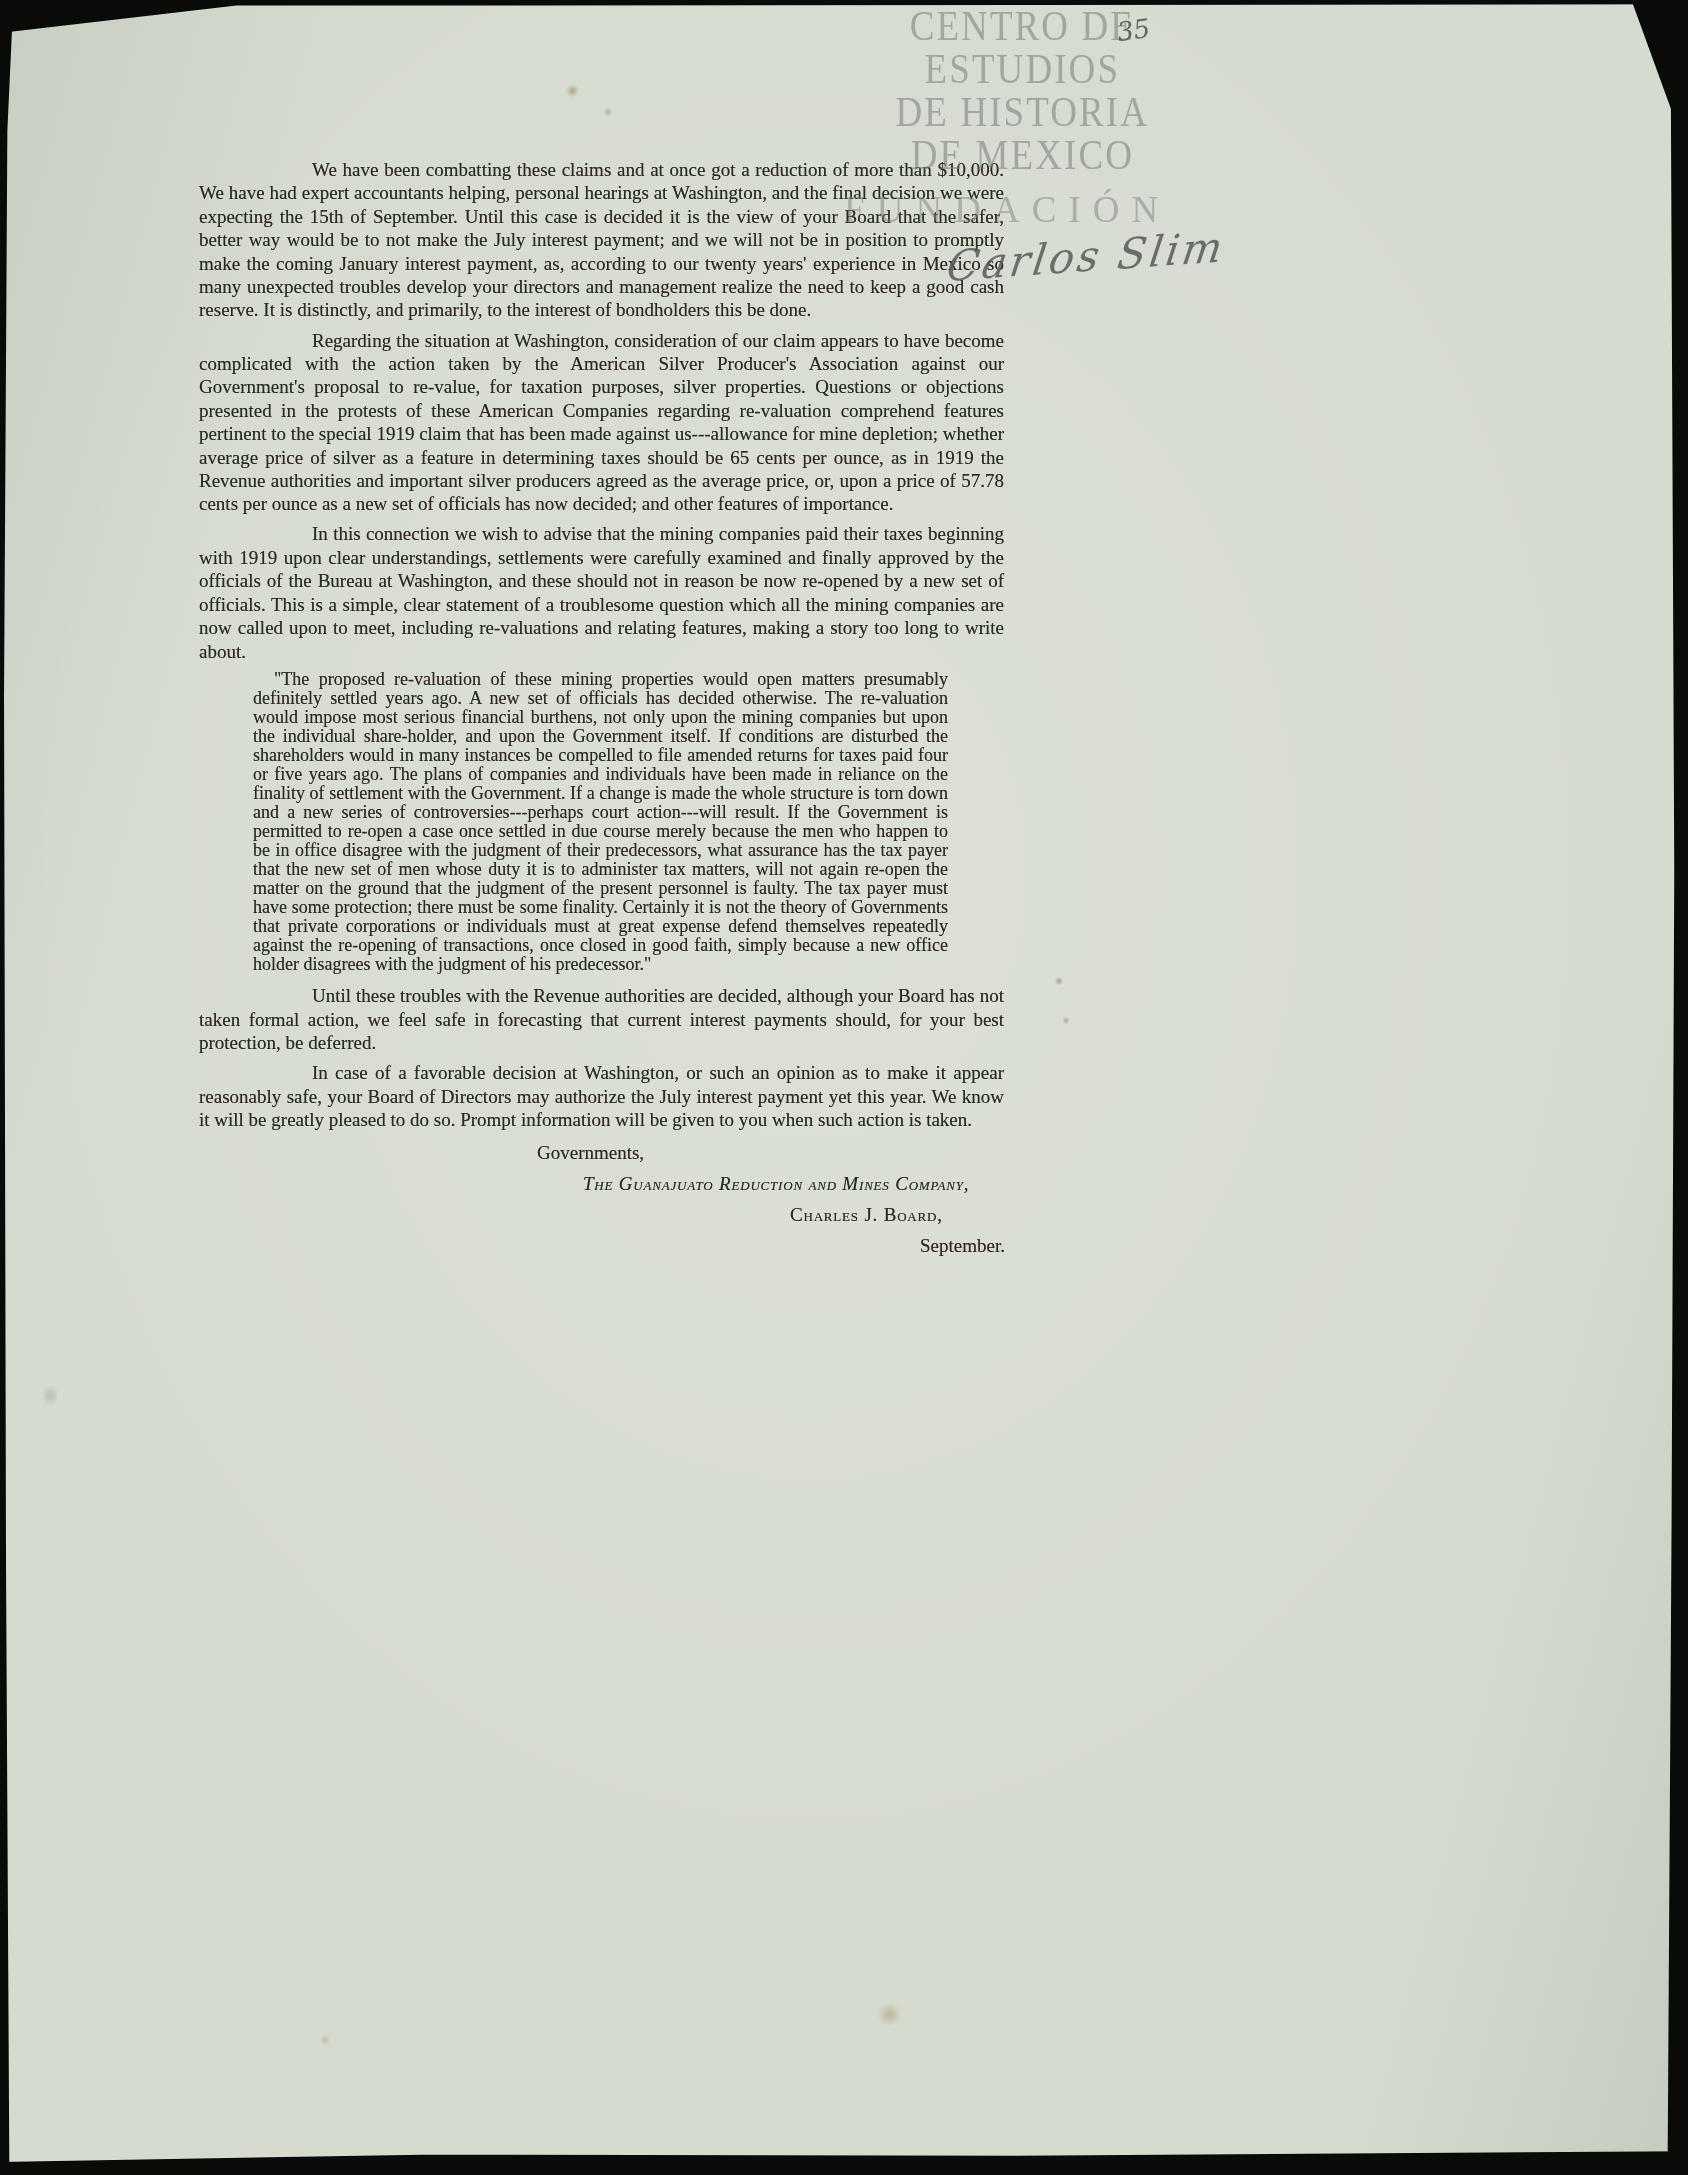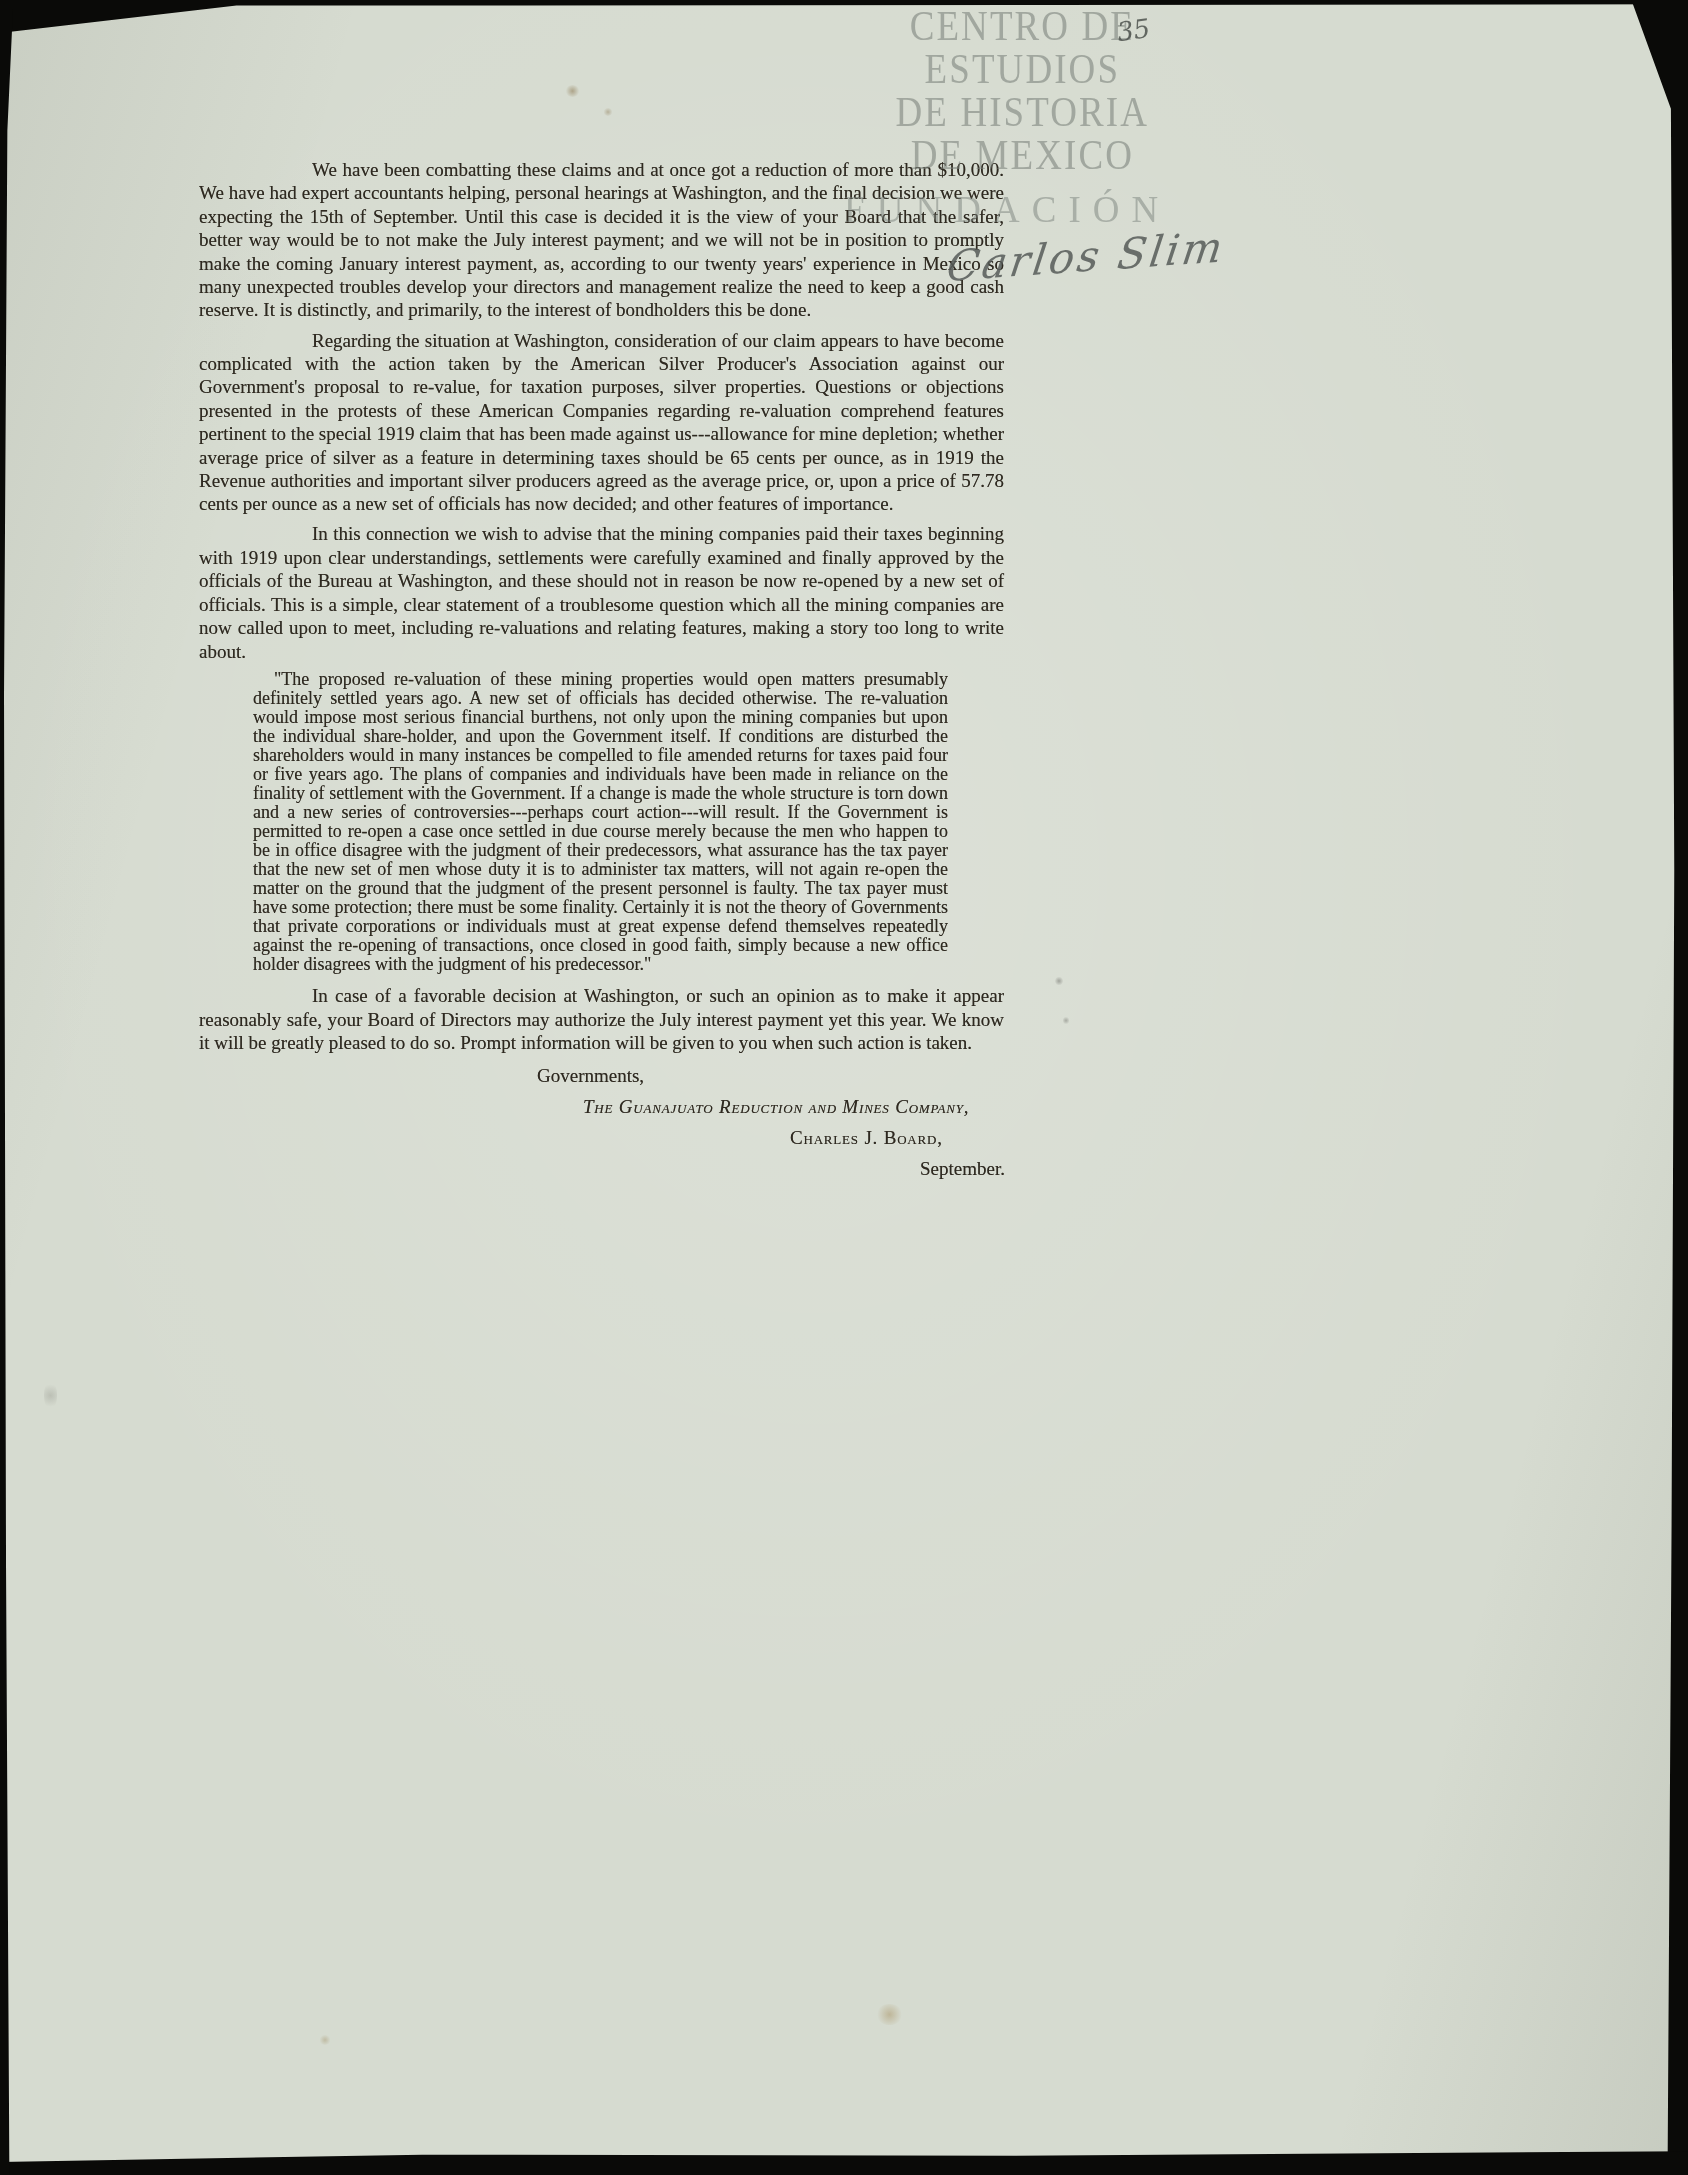--- a/index.html
+++ b/index.html
@@ -109,20 +109,21 @@
 
 <div class="scan">
 
   <div class="paper">
 
     <div class="letter">
       <p>We have been combatting these claims and at once got a reduction of more than $10,000.  We have had expert accountants helping, personal hearings at Washington, and the final decision we were expecting the 15th of September.  Until this case is decided it is the view of your Board that the safer, better way would be to not make the July interest payment; and we will not be in position to promptly make the coming January interest payment, as, according to our twenty years' experience in Mexico so many unexpected troubles develop your directors and management realize the need to keep a good cash reserve.  It is distinctly, and primarily, to the interest of bondholders this be done.</p>
       <p>Regarding the situation at Washington, consideration of our claim appears to have become complicated with the action taken by the American Silver Producer's Association against our Government's proposal to re-value, for taxation purposes, silver properties.  Questions or objections presented in the protests of these American Companies regarding re-valuation comprehend features pertinent to the special 1919 claim that has been made against us---allowance for mine depletion; whether average price of silver as a feature in determining taxes should be 65 cents per ounce, as in 1919 the Revenue authorities and important silver producers agreed as the average price, or, upon a price of 57.78 cents per ounce as a new set of officials has now decided; and other features of importance.</p>
       <p>In this connection we wish to advise that the mining companies paid their taxes beginning with 1919 upon clear understandings, settlements were carefully examined and finally approved by the officials of the Bureau at Washington, and these should not in reason be now re-opened by a new set of officials.  This is a simple, clear statement of a troublesome question which all the mining companies are now called upon to meet, including re-valuations and relating features, making a story too long to write about.</p>
       <div class="quote">"The proposed re-valuation of these mining properties would open matters presumably definitely settled years ago.  A new set of officials has decided otherwise.  The re-valuation would impose most serious financial burthens, not only upon the mining companies but upon the individual share-holder, and upon the Government itself.  If conditions are disturbed the shareholders would in many instances be compelled to file amended returns for taxes paid four or five years ago.  The plans of companies and individuals have been made in reliance on the finality of settlement with the Government.  If a change is made the whole structure is torn down and a new series of controversies---perhaps court action---will result.  If the Government is permitted to re-open a case once settled in due course merely because the men who happen to be in office disagree with the judgment of their predecessors, what assurance has the tax payer that the new set of men whose duty it is to administer tax matters, will not again re-open the matter on the ground that the judgment of the present personnel is faulty.  The tax payer must have some protection; there must be some finality.  Certainly it is not the theory of Governments that private corporations or individuals must at great expense defend themselves repeatedly against the re-opening of transactions, once closed in good faith, simply because a new office holder disagrees with the judgment of his predecessor."</div>
+      <p>Until these troubles with the Revenue authorities are decided, although your Board has not taken formal action, we feel safe in forecasting that current interest payments should, for your best protection, be deferred.</p>
       <p>In case of a favorable decision at Washington, or such an opinion as to make it appear reasonably safe, your Board of Directors may authorize the July interest payment yet this year.  We know it will be greatly pleased to do so.  Prompt information will be given to you when such action is taken.</p>
 
       <div class="closing">
         <p class="l-respectfully">Governments,</p>
         <p class="l-company">The Guanajuato Reduction and Mines Company,</p>
         <p class="l-signer">Charles J. Board,</p>
         <p class="l-secretary">September.</p>
       </div>
     </div>
 

